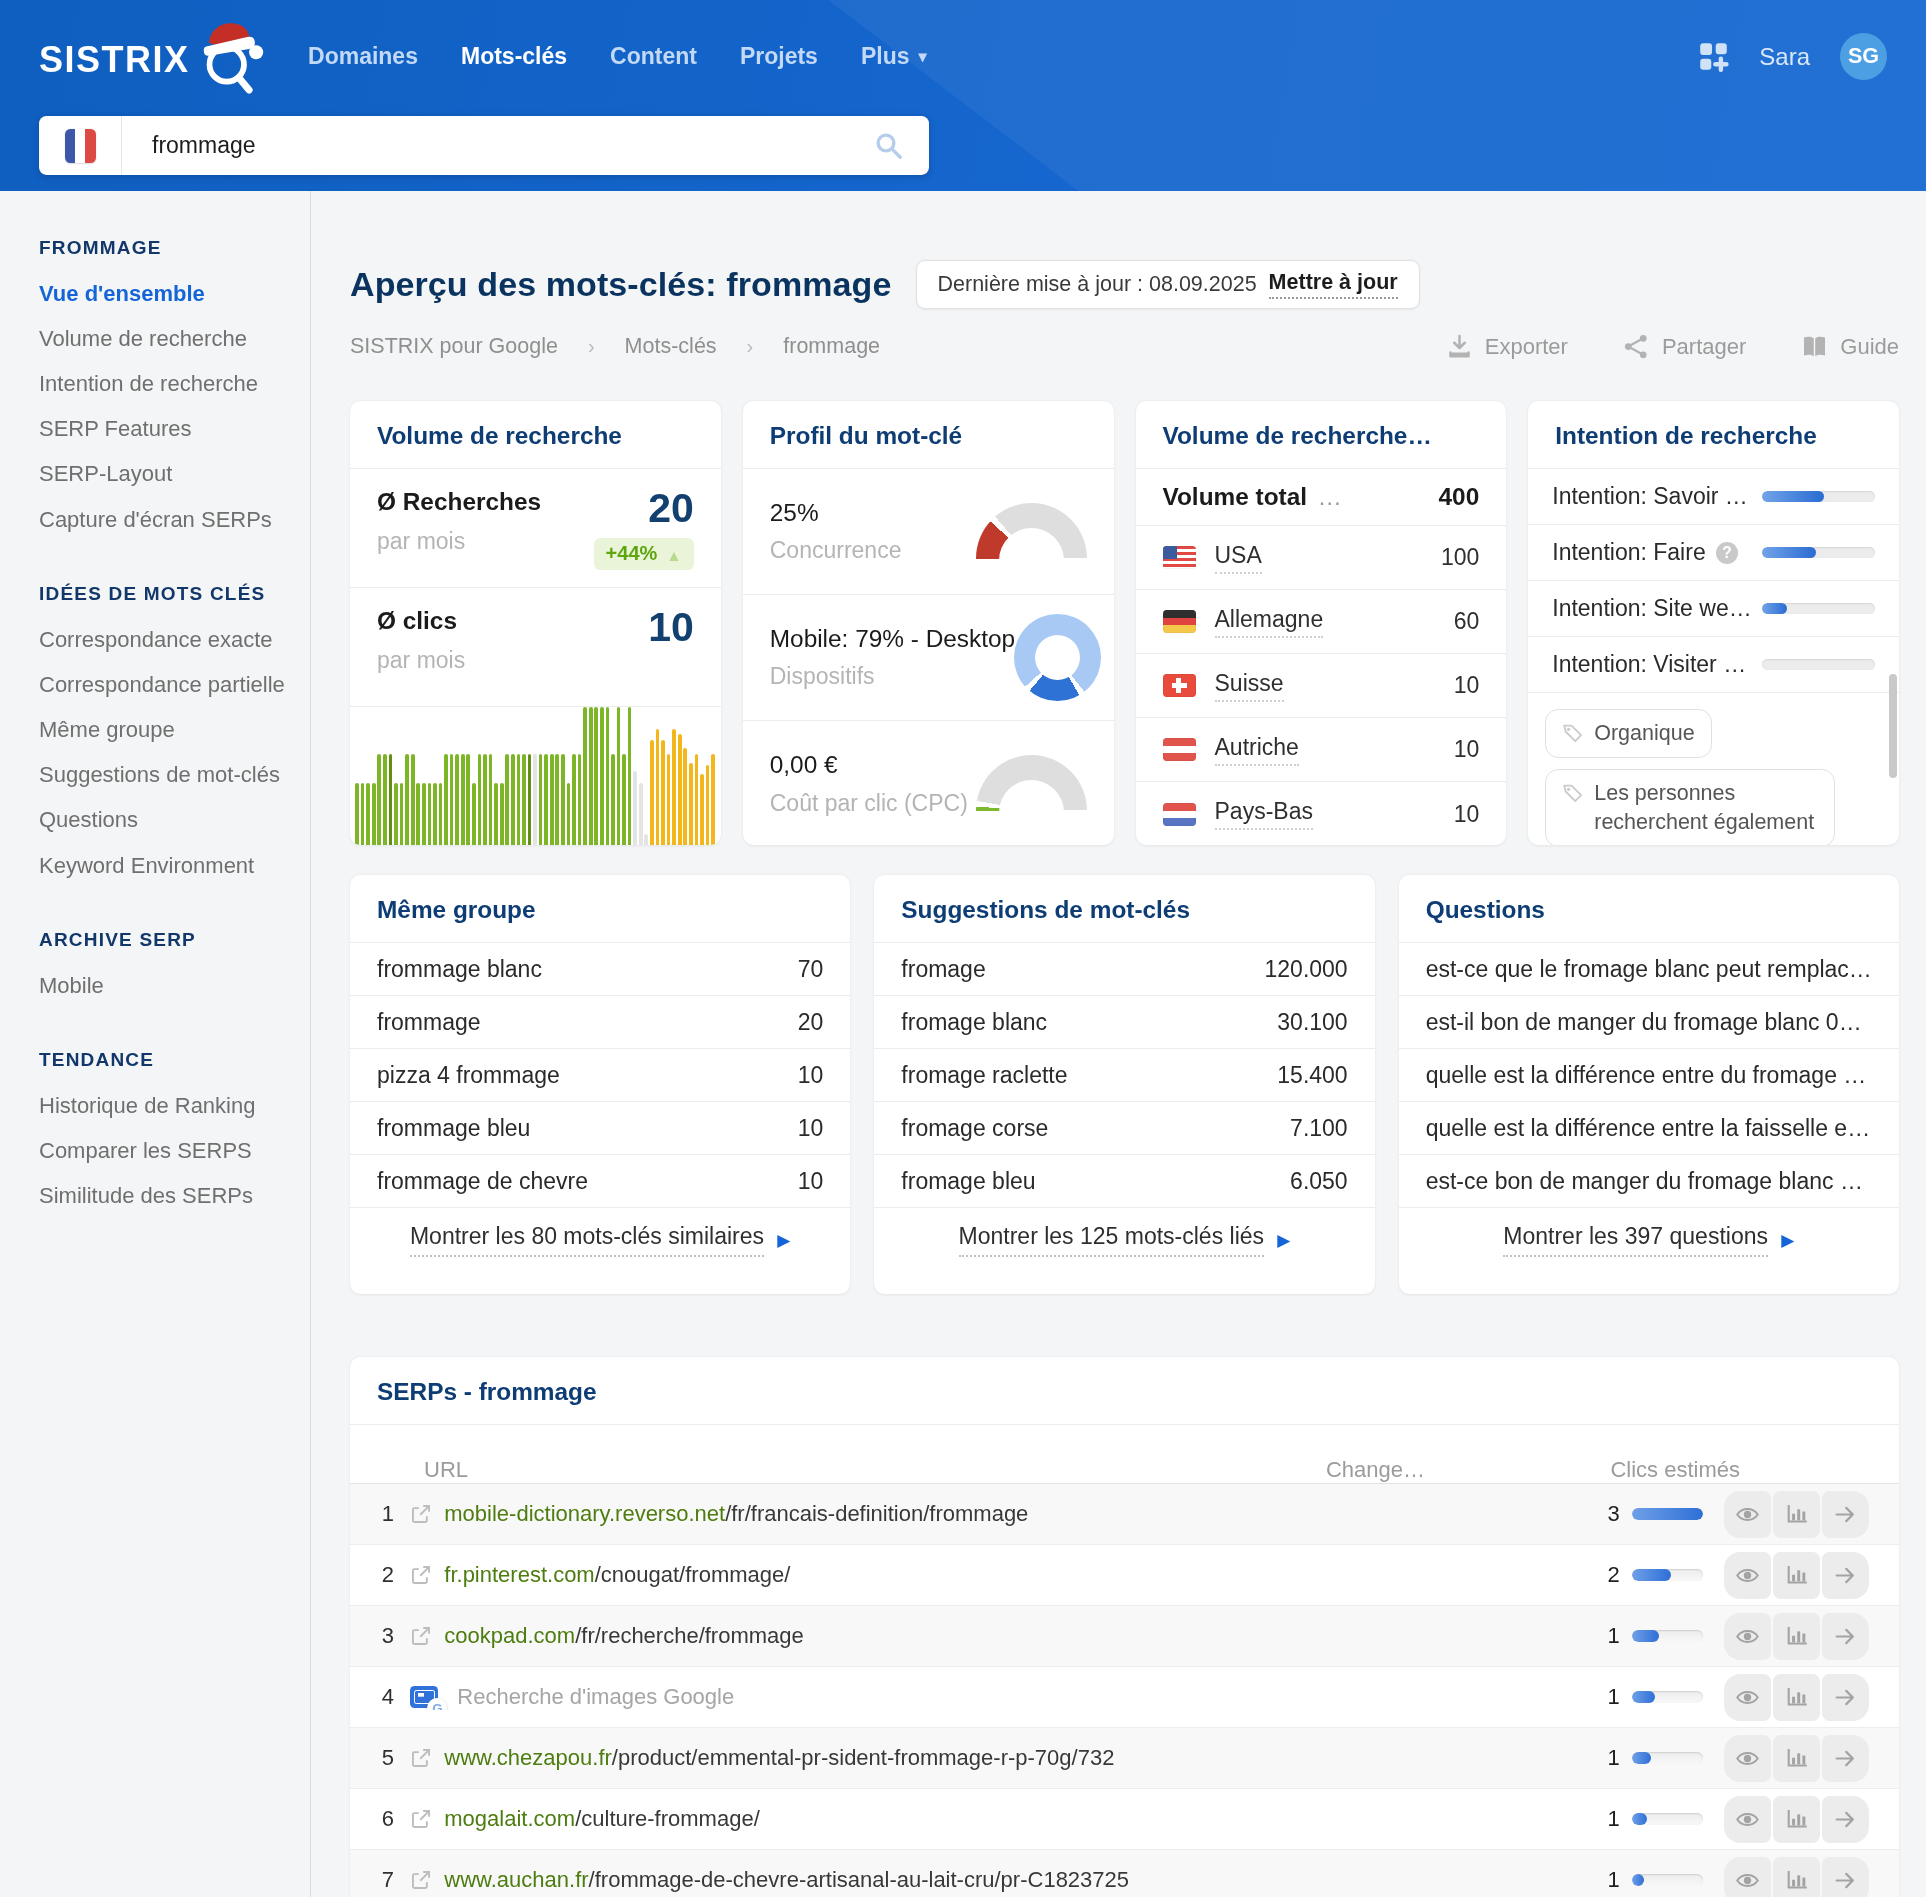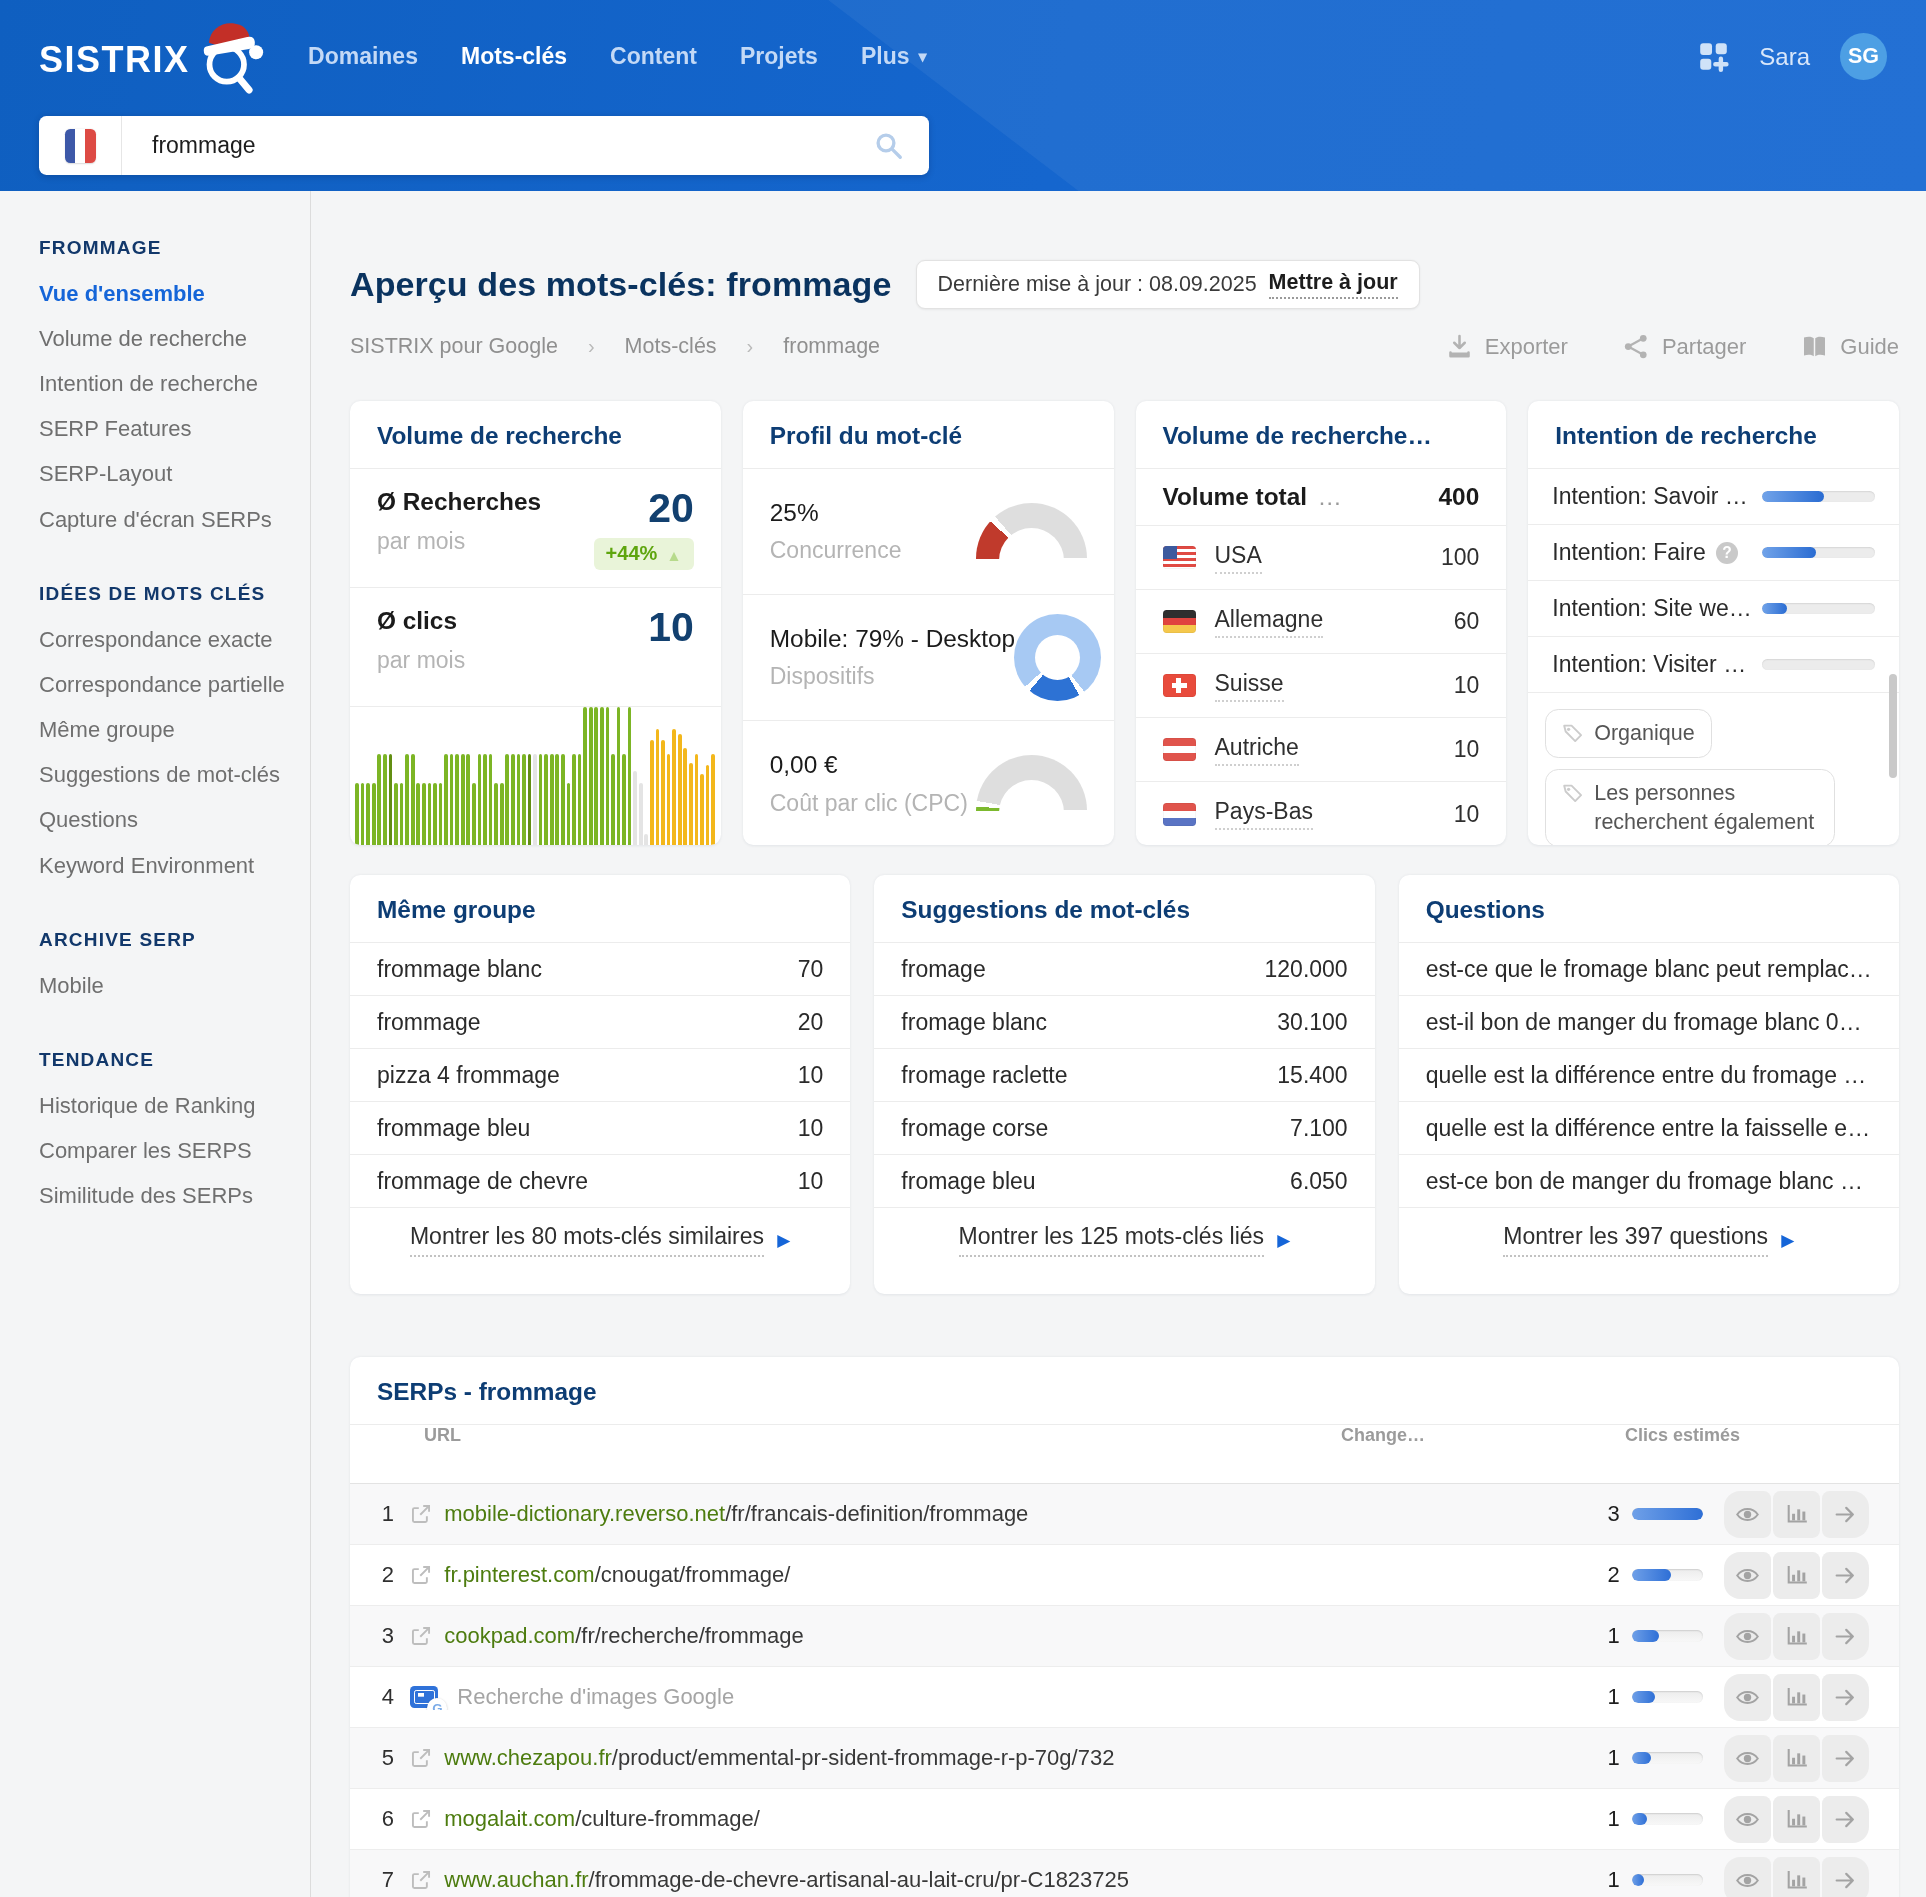--- a/index.html
+++ b/index.html
@@ -108,21 +108,21 @@
   
   .ls-row { height:53px; display:flex; justify-content:space-between; align-items:center; padding:0 27px; border-bottom:0.7px solid #ececec; font-size:23px; color:#2a2a2a; }
   .ls-row .ls-k { white-space:nowrap; overflow:hidden; text-overflow:ellipsis; }
   .ls-footer { height:64px; display:flex; align-items:center; justify-content:center; font-size:23px; color:#2f2f2f; }
   .ls-footer .lnk { border-bottom:2.2px dotted #c2c2c2; padding-bottom:4.4px; cursor:pointer; }
   .ls-footer .play { color:#1565d8; margin-left:13.3px; font-size:17px; }
   .q-row { justify-content:flex-start; }
 
   
   .serps-card { margin-top:63px; height:667px; }
-  .tbl-head { position:relative; display:flex; align-items:flex-start; height:59px; border-bottom:0.7px solid #e3e3e3; color:#9b9b9b; font-weight:bold; font-size:18px; }
+  .tbl-head { position:relative; display:flex; align-items:flex-end; height:59px; border-bottom:0.7px solid #e3e3e3; color:#9b9b9b; font-weight:normal; font-size:22px; }
   .th-url { margin-left:74px; }
   .th-change { position:absolute; right:474px; }
   .th-clicks { position:absolute; right:159px; }
   .tr { display:flex; align-items:center; height:61px; padding:0 30px 0 0; border-bottom:0.7px solid #ededed; font-size:22px; }
   .tr.odd { background:#f8f8f9; }
   .td-pos { width:44px; text-align:right; color:#2f2f2f; flex:none; }
   .td-url { flex:1; min-width:0; display:flex; align-items:center; margin-left:16.3px; white-space:nowrap; overflow:hidden; cursor:pointer; }
   .ext-ic { display:flex; margin-right:12px; flex:none; }
   .td-domain { color:#4d7c0f; }
   .td-path { color:#383838; }

